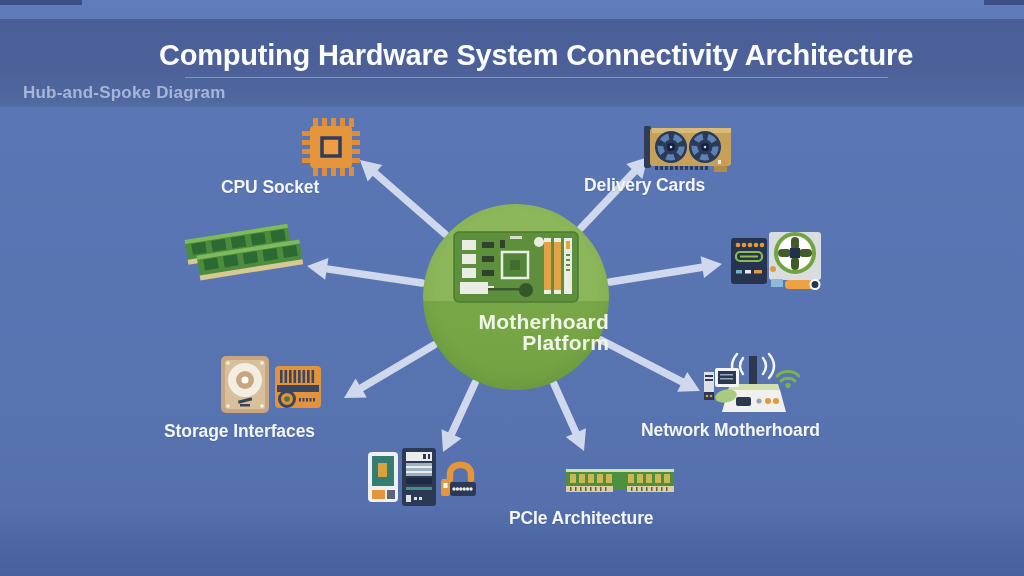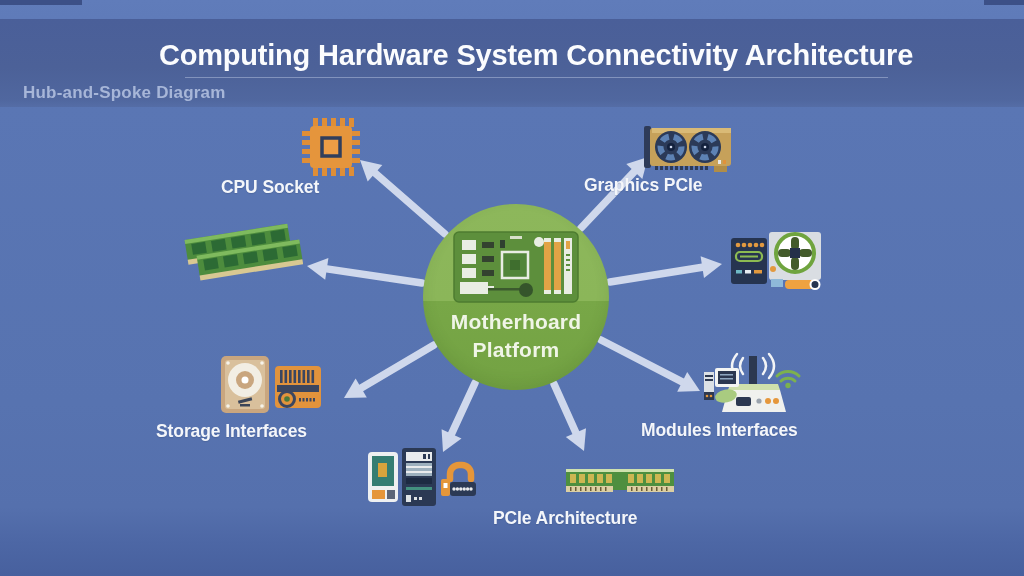--- a/index.html
+++ b/index.html
@@ -32,24 +32,24 @@
 
   .spokes{position:absolute;left:0;top:0;}
 
   
   .hub{
     position:absolute;left:423px;top:204px;width:186px;height:186px;border-radius:50%;
     background:linear-gradient(180deg,#8db75b 0%,#8bb659 52%,#78a747 52%,#73a243 100%);
     box-shadow:inset 0 -6px 14px rgba(40,70,20,0.10);
   }
   .hub-art{position:absolute;left:27px;top:26px;}
-  .hub-line{position:absolute;left:0;width:186px;text-align:center;
+  .hub-line{position:absolute;left:0;width:186px;text-align:right;
     font-size:21px;font-weight:bold;color:#f0f5e7;letter-spacing:0.2px;}
   .hub-line.l1{top:106px;}
-  .hub-line.l2{top:134px;}
+  .hub-line.l2{top:127px;}
 
   .node-icon{position:absolute;}
   .node-label{
     position:absolute;text-align:left;font-size:17.5px;font-weight:bold;
     color:#f4f6fa;letter-spacing:-0.1px;text-shadow:0 1px 1px rgba(30,45,80,0.18);
   }
 </style>
 </head>
 <body>
 
@@ -347,18 +347,18 @@
       <rect x="76" y="22" width="1.5" height="4" fill="#6a5c36"></rect>
       <rect x="81" y="22" width="1.5" height="4" fill="#6a5c36"></rect>
       <rect x="86" y="22" width="1.5" height="4" fill="#6a5c36"></rect>
       <rect x="91" y="22" width="1.5" height="4" fill="#6a5c36"></rect>
       <rect x="96" y="22" width="1.5" height="4" fill="#6a5c36"></rect>
       <rect x="101" y="22" width="1.5" height="4" fill="#6a5c36"></rect>
       <rect x="106" y="22" width="1.5" height="4" fill="#6a5c36"></rect>
   </svg>
 
   <div class="node-label" style="left:221px;top:177px;width:224px">CPU Socket</div>
-  <div class="node-label" style="left:584px;top:175px;width:224px">Graphics PCIe</div>
-  <div class="node-label" style="left:156px;top:421px;width:224px">Storage Interfaces</div>
-  <div class="node-label" style="left:641px;top:420px;width:224px">Modules Interfaces</div>
-  <div class="node-label" style="left:493px;top:508px;width:224px">PCIe Architecture</div>
+  <div class="node-label" style="left:584px;top:175px;width:224px">Delivery Cards</div>
+  <div class="node-label" style="left:164px;top:421px;width:224px">Storage Interfaces</div>
+  <div class="node-label" style="left:641px;top:420px;width:224px">Network Motherhoard</div>
+  <div class="node-label" style="left:509px;top:508px;width:224px">PCIe Architecture</div>
 
 </div>
 
 </body></html>

